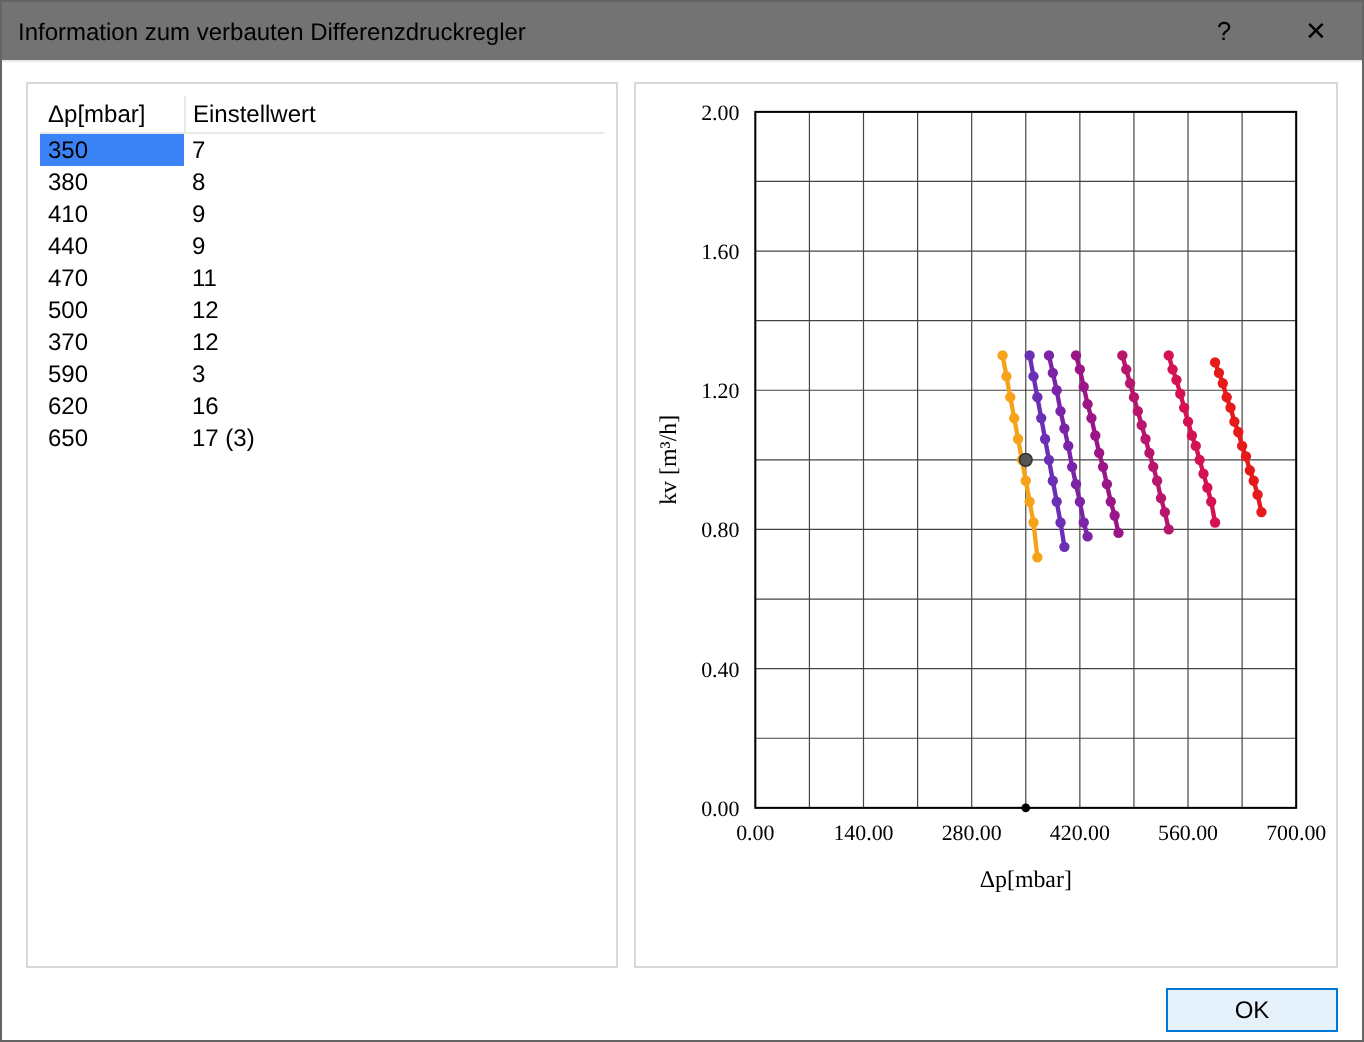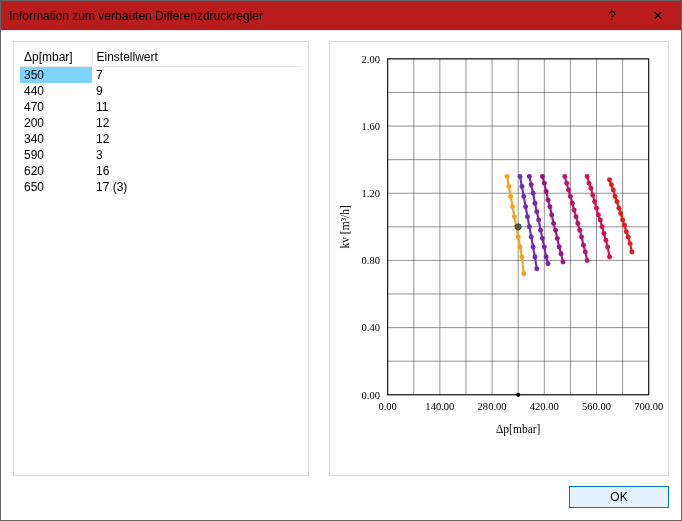--- a/index.html
+++ b/index.html
@@ -10,21 +10,21 @@
     background: #fff;
     font-family: "Segoe UI", Tahoma, sans-serif;
     font-size: 12px;
     color: #000;
     border: 1px solid #646464;
     display: flex;
     flex-direction: column;
   }
   .titlebar {
     height: 30px;
-    background: #b91c1c;
+    background: #737373;
     display: flex;
     align-items: center;
     padding-left: 8px;
     border-bottom: 1px solid #e8e8e8;
   }
   .titlebar .title { flex: 1; }
   .titlebar .tb-btn {
     width: 46px;
     height: 30px;
     display: flex;
@@ -35,21 +35,21 @@
   }
   .content {
     flex: 1;
     padding: 10px 12px 12px 12px;
     display: flex;
     flex-direction: column;
   }
   .panels {
     flex: 1;
     display: flex;
-    gap: 20px;
+    gap: 8px;
   }
   .panel {
     border: 1px solid #d8d8d8;
     background: #fff;
   }
   .panel.left {
     width: 296px;
     padding: 6px 6px;
   }
   .panel.right {
@@ -68,30 +68,30 @@
     padding: 2px 4px;
     border-bottom: 1px solid #e8e8e8;
     border-right: 1px solid #e8e8e8;
   }
   table.data th:last-child { border-right: none; margin-left: 16px; }
   table.data td {
     padding: 1px 4px;
     white-space: nowrap;
   }
   table.data td.sel {
-    background: #7dd3fc;
+    background: #3b82f6;
   }
   svg.chart { width: 100%; height: 100%; }
   .btn-row {
     display: flex;
     justify-content: flex-end;
     padding-top: 10px;
   }
   .ok-btn {
-    width: 100px;
+    width: 86px;
     height: 22px;
     border: 1px solid #0078d7;
     background: #e5f1fb;
     font-family: inherit;
     font-size: 12px;
     cursor: pointer;
   }
 </style>
 </head>
 <body>
@@ -115,33 +115,41 @@
             <th style="width:72px">Δp[mbar]</th>
             <th>Einstellwert</th>
           </tr>
         </thead>
         <tbody id="tbody">
             <tr>
               <td class="sel">350</td>
               <td>7</td>
             </tr>
             <tr>
+              <td>380</td>
+              <td>8</td>
+            </tr>
+            <tr>
+              <td>410</td>
+              <td>9</td>
+            </tr>
+            <tr>
               <td>440</td>
               <td>9</td>
             </tr>
             <tr>
               <td>470</td>
               <td>11</td>
             </tr>
             <tr>
-              <td>200</td>
+              <td>500</td>
               <td>12</td>
             </tr>
             <tr>
-              <td>340</td>
+              <td>370</td>
               <td>12</td>
             </tr>
             <tr>
               <td>590</td>
               <td>3</td>
             </tr>
             <tr>
               <td>620</td>
               <td>16</td>
             </tr>

